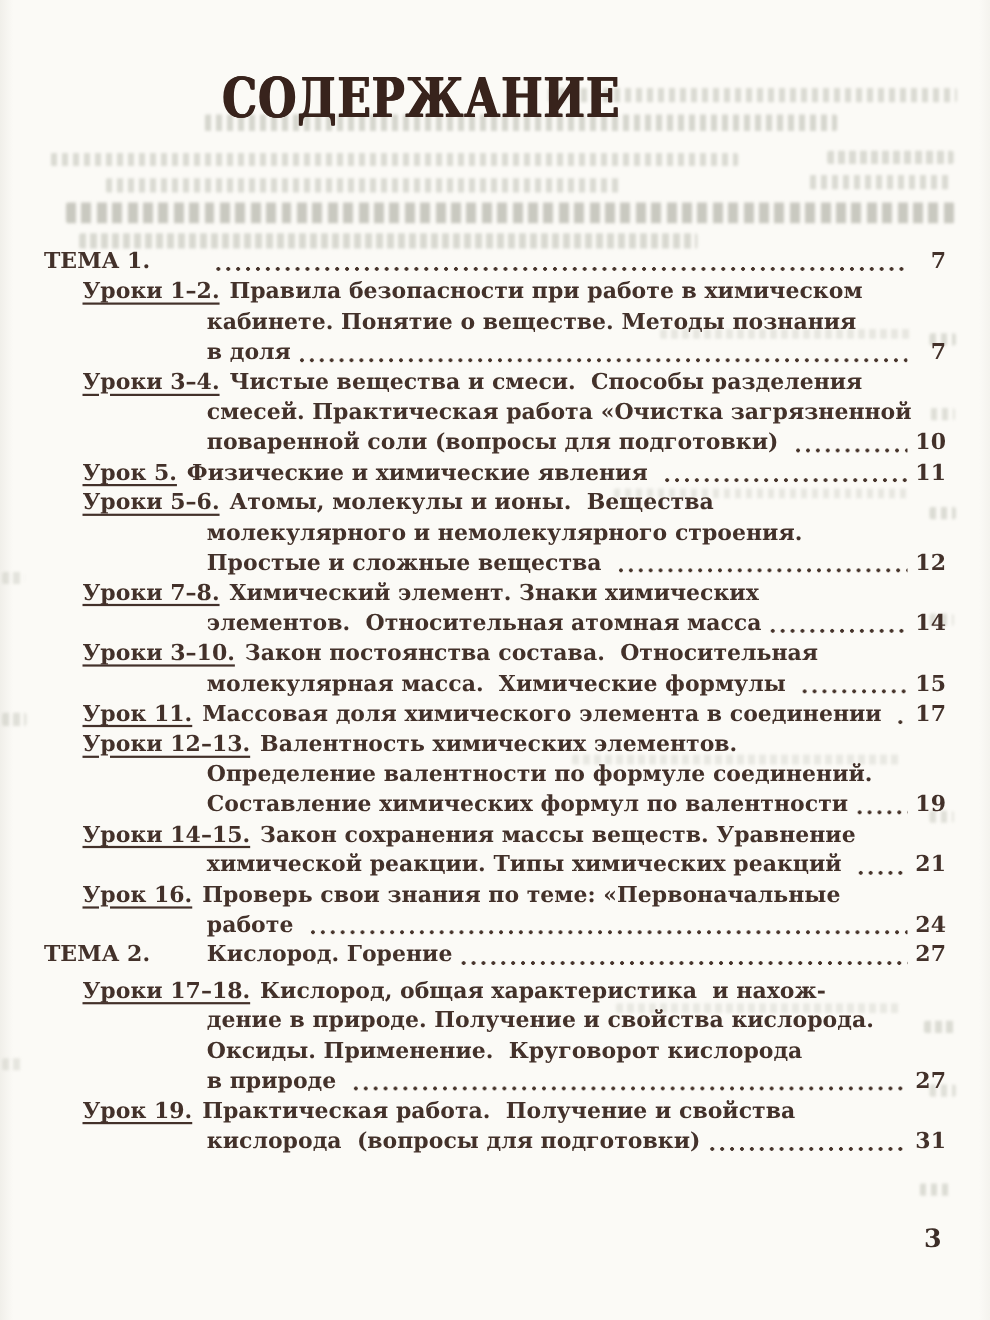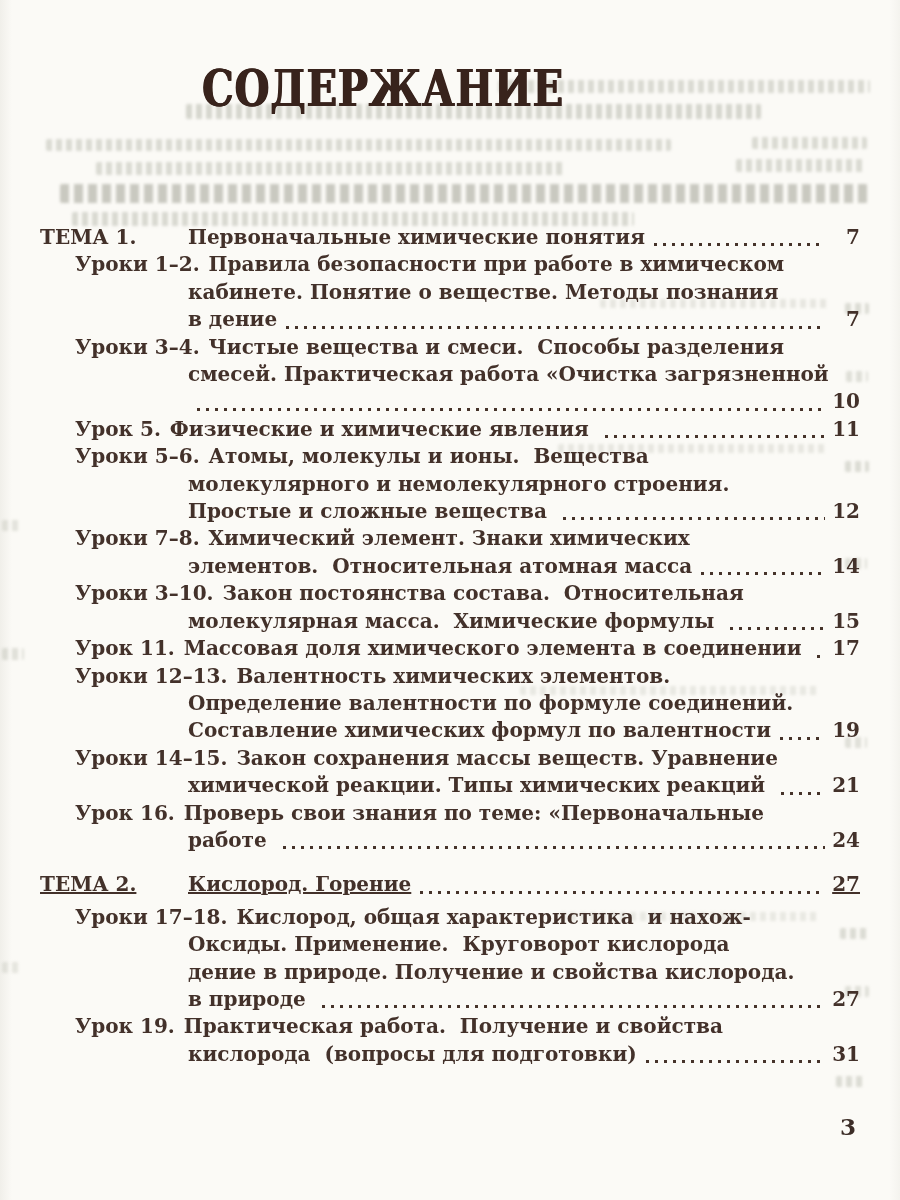--- a/index.html
+++ b/index.html
@@ -51,24 +51,25 @@
   }
 
   
   .toc{
     position:absolute;left:40px;top:224px;width:820px;
     font-size:20px;font-weight:bold;line-height:27.4px;
   }
   .toc .row{display:flex;align-items:baseline;}
   .entry.lesson .row.first{padding-left:35px;}
   .entry .row.cont{padding-left:148px;}
-  .entry.theme:not(:first-child){margin-top:17px;margin-bottom:5px;text-decoration:underline;}
+  .entry.theme:not(:first-child){margin-bottom:5px;}
   .theme-label{flex:0 0 148px;white-space:pre;}
   .lesson-label{
     white-space:pre;margin-right:9px;
+    text-decoration:underline;
     text-decoration-thickness:2px;
     text-underline-offset:4px;
   }
   .txt{white-space:pre;}
   .leader{
     flex:1 1 8px;min-width:6px;align-self:flex-end;height:7px;
     margin:0 5px 4px 6px;
     background-image:radial-gradient(circle,#46332a 1.45px,rgba(70,51,42,0) 1.95px);
     background-size:9px 7px;background-repeat:repeat-x;background-position:0 1px;
   }
@@ -110,48 +111,48 @@
       <div class="ghost" style="left: 845px; top: 986px; width: 24px; height: 11px; opacity: 0.35;"></div>
       <div class="ghost" style="left: 836px; top: 1076px; width: 30px; height: 11px; opacity: 0.4;"></div>
     </div>
 
   <h1 class="title">СОДЕРЖАНИЕ</h1>
 
   <div class="toc" id="toc">
       <div class="entry theme">
         <div class="row first">
           <span class="theme-label">ТЕМА 1.</span>
-          <span class="txt">Первоначальные химические понятия</span>
           <span class="leader"></span>
           <span class="pg">7</span>
         </div>
       </div>
       <div class="entry lesson">
         <div class="row first">
           <span class="lesson-label">Уроки 1–2.</span>
           <span class="txt">Правила безопасности при работе в химическом</span>
         </div>
         <div class="row cont">
           <span class="txt">кабинете. Понятие о веществе. Методы познания</span>
         </div>
         <div class="row cont">
-          <span class="txt">в дение</span>
+          <span class="txt">в доля</span>
           <span class="leader"></span>
           <span class="pg">7</span>
         </div>
       </div>
       <div class="entry lesson">
         <div class="row first">
           <span class="lesson-label">Уроки 3–4.</span>
           <span class="txt">Чистые вещества и смеси.  Способы разделения</span>
         </div>
         <div class="row cont">
           <span class="txt">смесей. Практическая работа «Очистка загрязненной</span>
         </div>
         <div class="row cont">
+          <span class="txt">поваренной соли (вопросы для подготовки) </span>
           <span class="leader"></span>
           <span class="pg">10</span>
         </div>
       </div>
       <div class="entry lesson">
         <div class="row first">
           <span class="lesson-label">Урок 5.</span>
           <span class="txt">Физические и химические явления </span>
           <span class="leader"></span>
           <span class="pg">11</span>
@@ -244,24 +245,24 @@
           <span class="leader"></span>
           <span class="pg">27</span>
         </div>
       </div>
       <div class="entry lesson">
         <div class="row first">
           <span class="lesson-label">Уроки 17–18.</span>
           <span class="txt">Кислород, общая характеристика  и нахож-</span>
         </div>
         <div class="row cont">
+          <span class="txt">дение в природе. Получение и свойства кислорода.</span>
+        </div>
+        <div class="row cont">
           <span class="txt">Оксиды. Применение.  Круговорот кислорода</span>
-        </div>
-        <div class="row cont">
-          <span class="txt">дение в природе. Получение и свойства кислорода.</span>
         </div>
         <div class="row cont">
           <span class="txt">в природе </span>
           <span class="leader"></span>
           <span class="pg">27</span>
         </div>
       </div>
       <div class="entry lesson">
         <div class="row first">
           <span class="lesson-label">Урок 19.</span>

